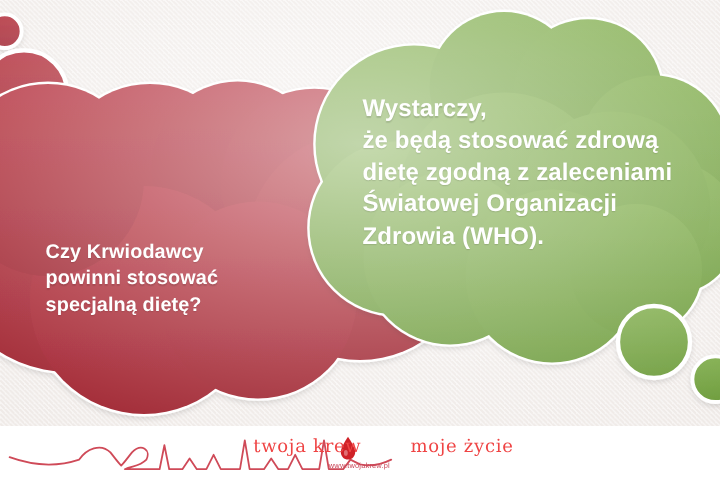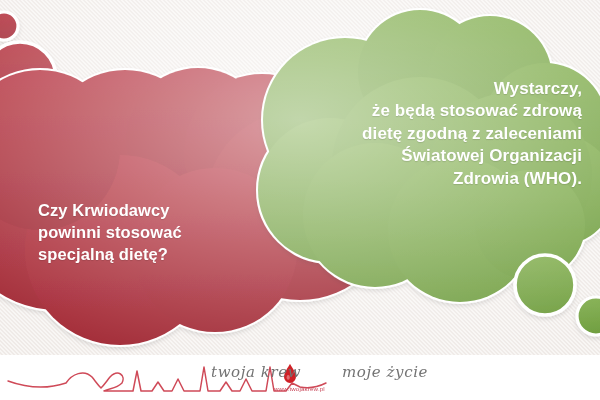--- a/index.html
+++ b/index.html
@@ -34,37 +34,35 @@
     white-space:pre-line;
   }
   #red-text{
     left:38px; top:168px; width:230px;
     font-size:16.5px;
     text-shadow:0 1px 1px rgba(0,0,0,.12);
     margin-top:32px;
   }
   #green-text{
     left:302px; top:78px; width:280px;
-    font-size:17px;
+    font-size:20px;
     text-shadow:0 1px 1px rgba(0,0,0,.12);
-    text-align:right;
   }
 
   
   #footer{
     position:absolute; left:0; right:0; bottom:0; height:45px;
     background:#ffffff;
   }
   #footer-inner{ position:absolute; inset:0; }
   #logo-script{
     position:absolute; left:211px; top:8px;
     font-family:"DejaVu Serif", serif;
-    font-style:italic;
     font-size:15px;
-    color:#737373;
+    color:#ef4444;
     letter-spacing:.6px;
     white-space:nowrap;
   }
   #logo-url{
     position:absolute; left:274px; top:30px;
     font-family:"Liberation Sans", sans-serif;
     font-size:6.2px;
     color:#c9485a;
     letter-spacing:.15px;
     white-space:nowrap;

